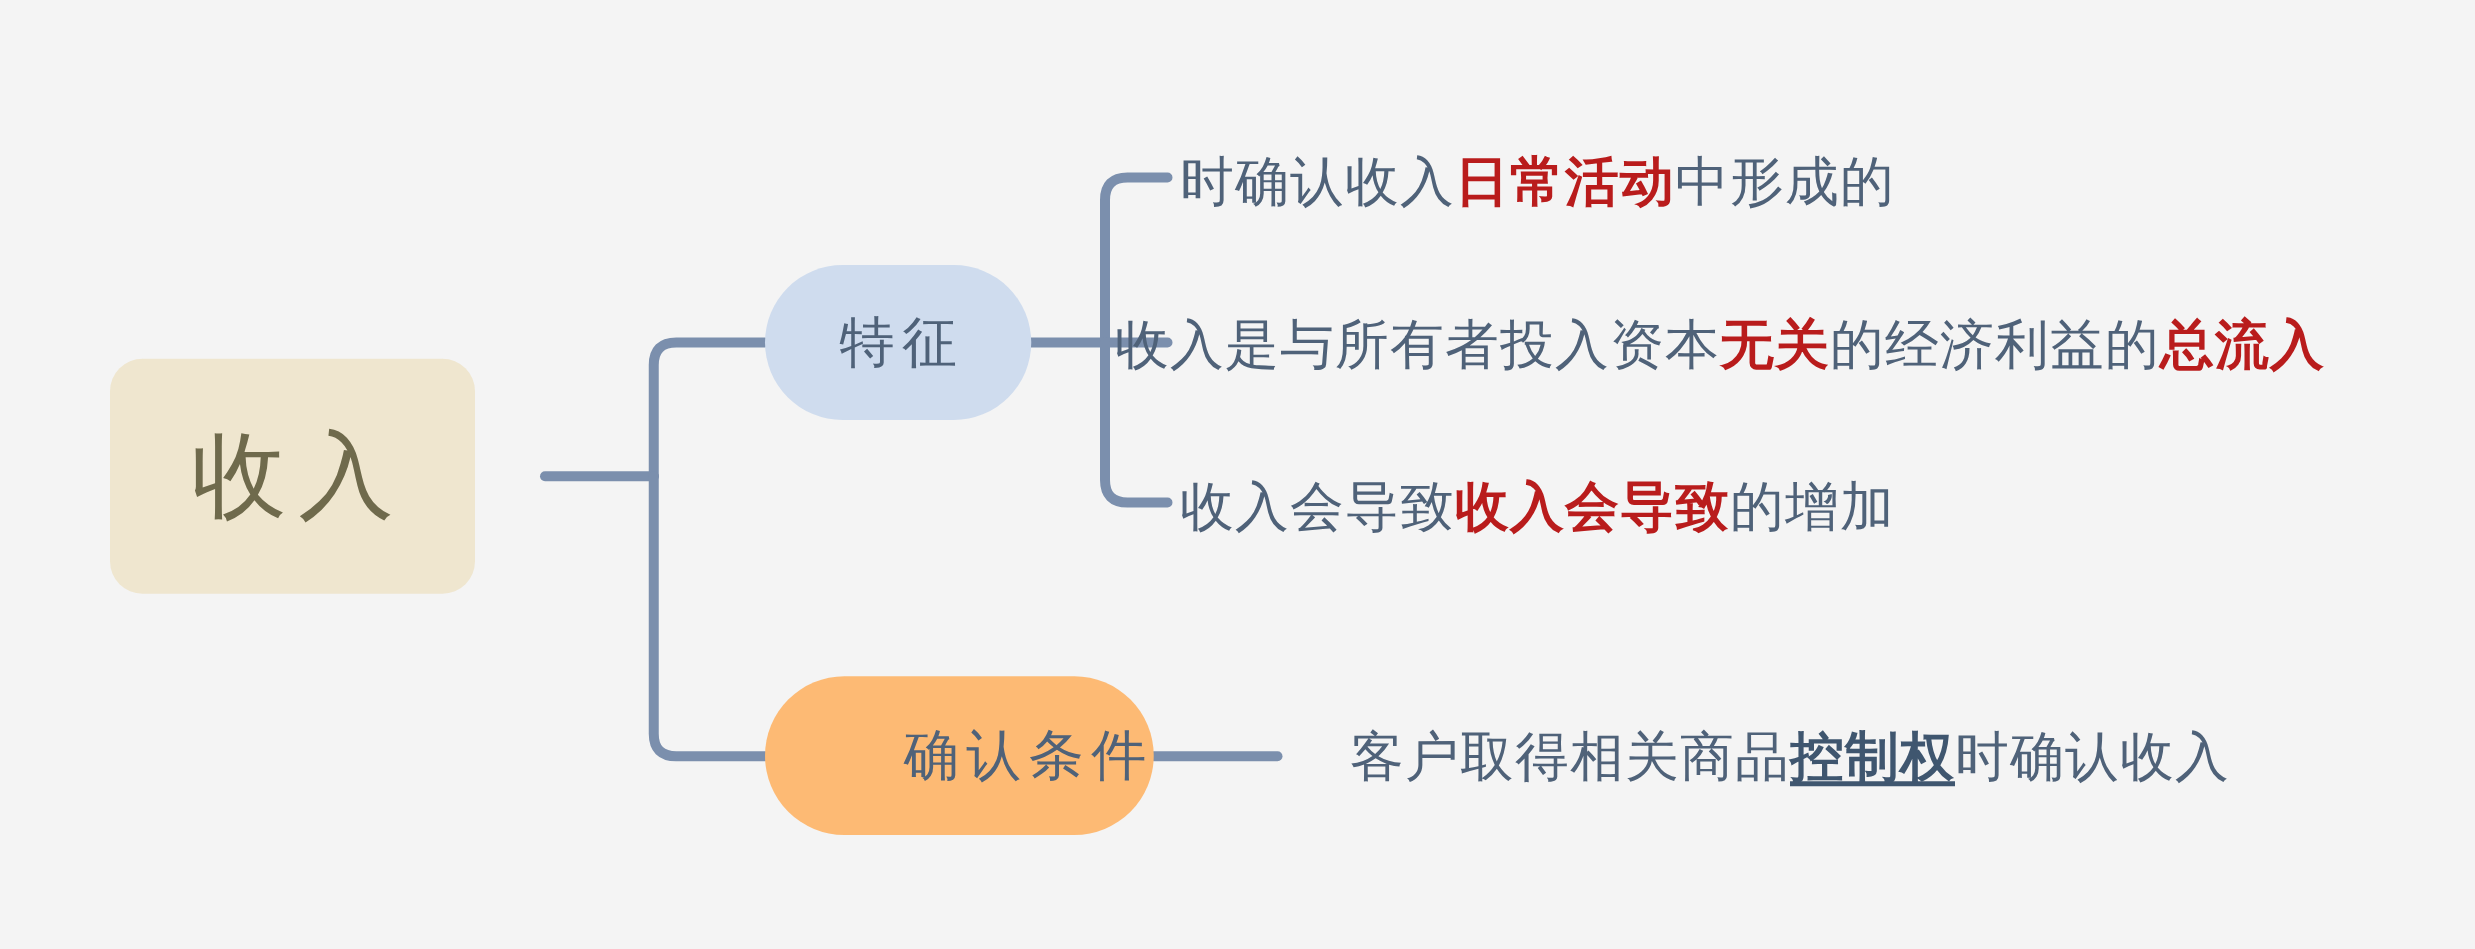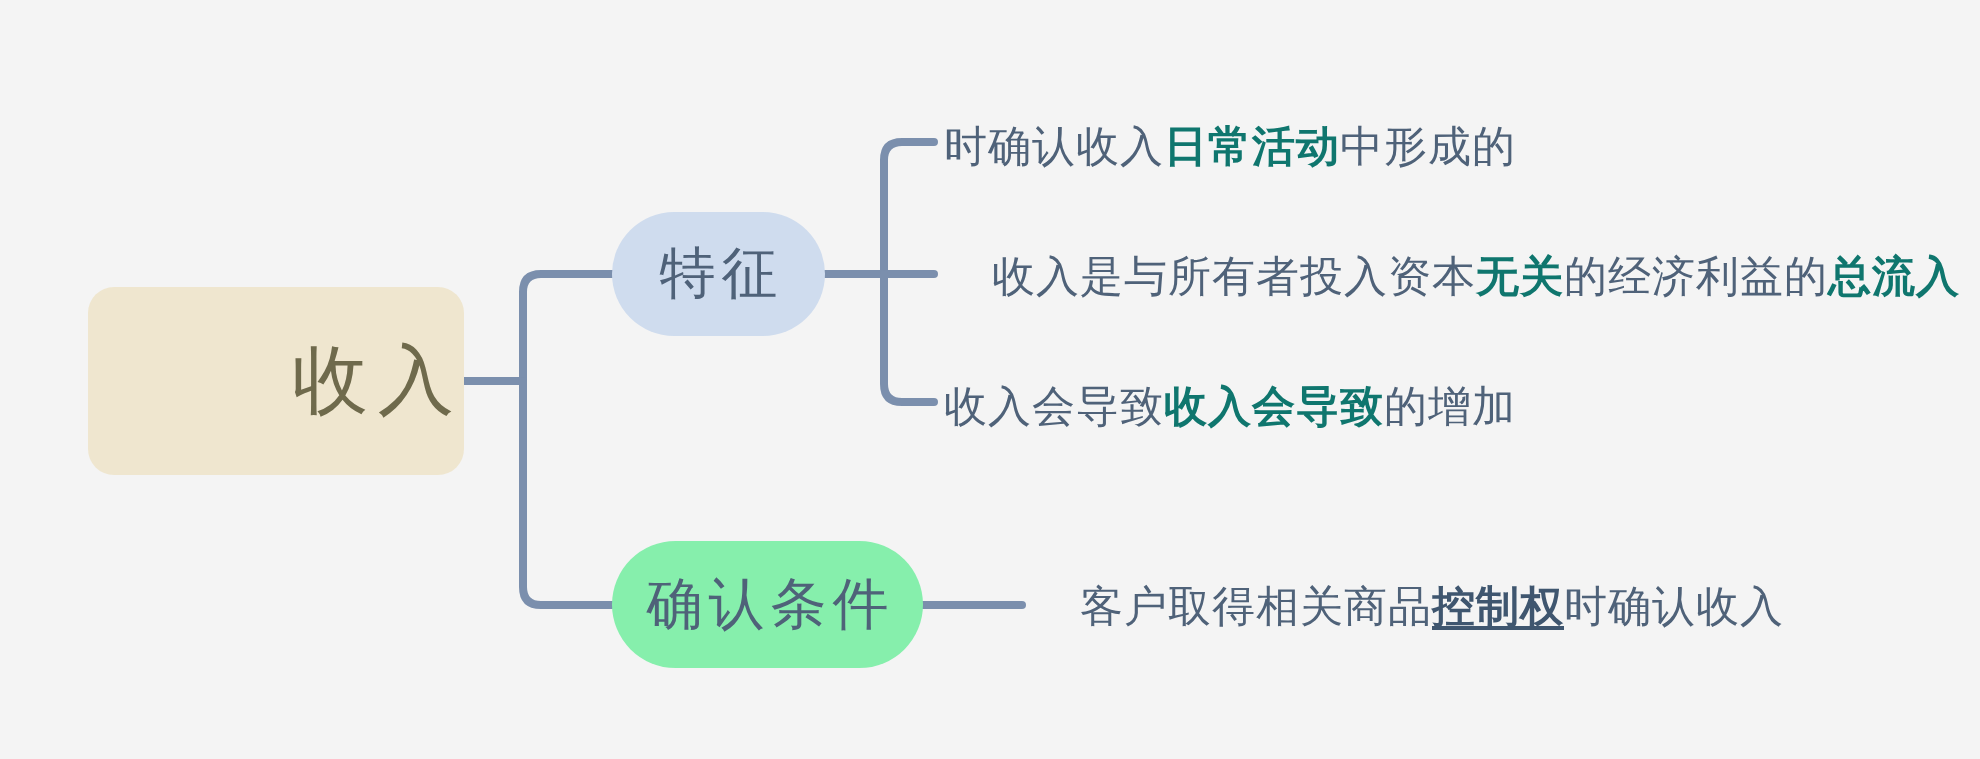--- a/index.html
+++ b/index.html
@@ -32,39 +32,38 @@
     box-sizing: border-box;
     display: flex;
     align-items: center;
     justify-content: center;
     white-space: nowrap;
   }
   
   #root-node {
     left: 88px;
     top: 287px;
-    width: 376px;
+    width: 292px;
     height: 188px;
     background: #efe6cf;
     border-radius: 26px;
     color: #6f6a4c;
     font-size: 76px;
     letter-spacing: 10px;
     font-weight: 400;
-    justify-content: flex-end;
   }
   #root-node .node-label {
     padding-left: 10px;
   }
   
   .branch-node {
     background: #cfdcee;
     color: #4f6279;
     border-radius: 999px;
-    font-size: 56px;
+    font-size: 44px;
     letter-spacing: 6px;
     font-weight: 400;
   }
   .branch-node .node-label {
     padding-left: 6px;
   }
   #branch-node-0 {
     left: 612px;
     top: 212px;
     width: 213px;
@@ -79,33 +78,33 @@
   
   .leaf {
     position: absolute;
     white-space: nowrap;
     font-size: 43px;
     color: #4f6279;
     letter-spacing: 1px;
     line-height: 1;
   }
   .leaf .hl-red {
-    color: #0f766e;
+    color: #b91c1c;
     font-weight: 700;
     font-family: Liberation Serif, serif;
   }
   .leaf .hl-uline {
     color: #3f566f;
     font-weight: 700;
     text-decoration: underline;
     text-decoration-thickness: 4px;
     text-underline-offset: 5px;
   }
   #leaf-0 { left: 944px; top: 125px; }
-  #leaf-1 { left: 992px; top: 255px; }
+  #leaf-1 { left: 892px; top: 255px; }
   #leaf-2 { left: 944px; top: 385px; }
   #leaf-3 { left: 1032px; top: 585px; margin-left: 48px; }
 </style>
 </head>
 <body style="background: rgb(244, 244, 244);">
 
 <div id="mindmap">
 
   <svg class="connectors" viewBox="0 0 1980 759" xmlns="http://www.w3.org/2000/svg">
     <g fill="none" stroke="#7b8fad" stroke-width="8" stroke-linecap="round">
@@ -133,21 +132,21 @@
   </svg>
 
   <div class="node" id="root-node" style="background: rgb(239, 230, 207); color: rgb(111, 106, 76);">
     <span class="node-label">收入</span>
   </div>
 
   <div class="node branch-node" id="branch-node-0" style="background: rgb(207, 220, 238); color: rgb(79, 98, 121);">
     <span class="node-label">特征</span>
   </div>
 
-  <div class="node branch-node" id="branch-node-1" style="background: #86efac; color: rgb(79, 98, 121);">
+  <div class="node branch-node" id="branch-node-1" style="background: #fdba74; color: rgb(79, 98, 121); justify-content: flex-end;">
     <span class="node-label">确认条件</span>
   </div>
 
   <div class="leaf" id="leaf-0"><span>时确认收入</span><span class="hl-red">日常活动</span><span>中形成的</span></div>
   <div class="leaf" id="leaf-1"><span>收入是与所有者投入资本</span><span class="hl-red">无关</span><span>的经济利益的</span><span class="hl-red">总流入</span></div>
   <div class="leaf" id="leaf-2"><span>收入会导致</span><span class="hl-red">收入会导致</span><span>的增加</span></div>
   <div class="leaf" id="leaf-3"><span>客户取得相关商品</span><span class="hl-uline">控制权</span><span>时确认收入</span></div>
 
 </div>
 

